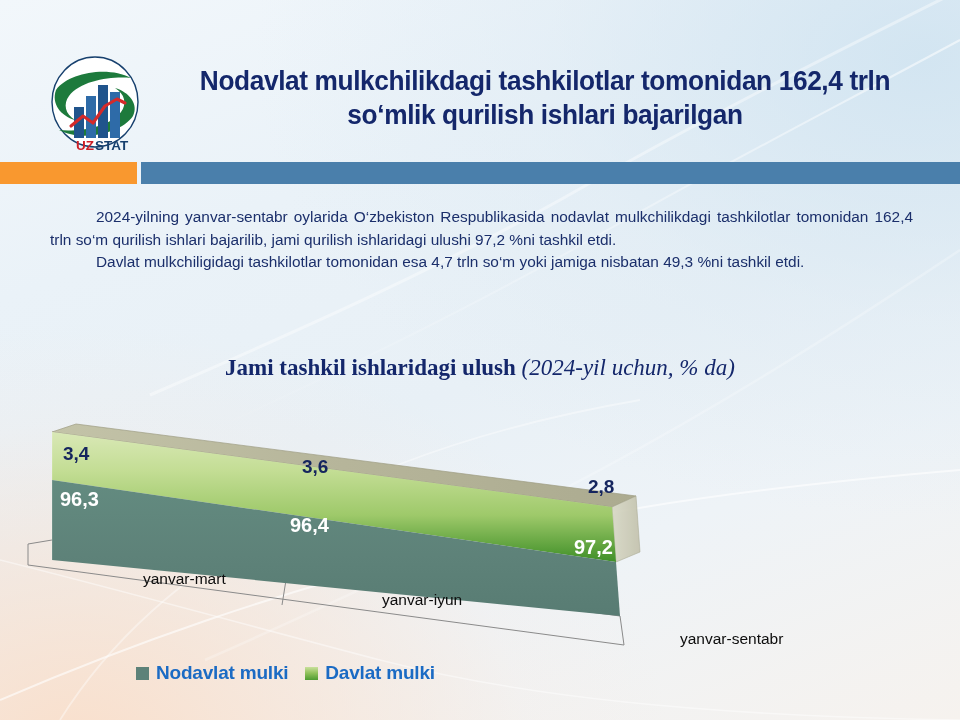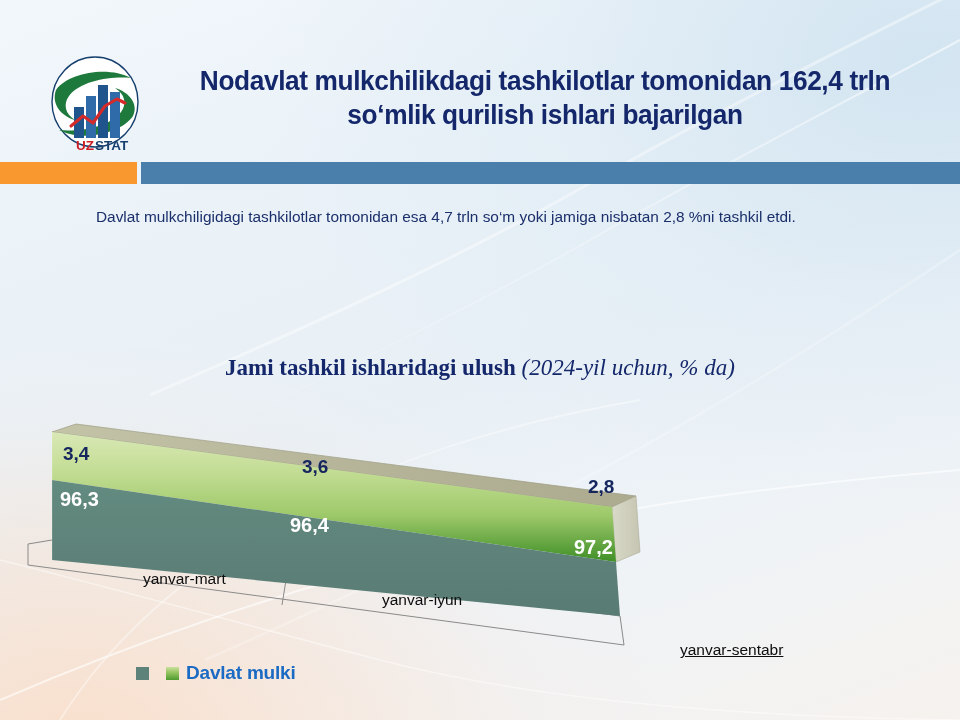--- a/index.html
+++ b/index.html
@@ -217,21 +217,22 @@
       <text x="48" y="96" font-family="Liberation Sans, sans-serif" font-size="13.5" font-weight="bold" fill="#17406e">STAT</text>
     </svg>
 
     <div class="header-title">Nodavlat mulkchilikdagi tashkilotlar tomonidan 162,4 trln so‘mlik qurilish ishlari bajarilgan</div>
   </div>
 
   <div class="bar-strip bar-orange"></div>
   <div class="bar-strip bar-blue"></div>
 
   <div class="body-copy">
-    <p>Davlat mulkchiligidagi tashkilotlar tomonidan esa 4,7 trln so‘m yoki jamiga nisbatan 2,8 %ni tashkil etdi.</p>
+    <p>2024-yilning yanvar-sentabr oylarida O‘zbekiston Respublikasida nodavlat mulkchilikdagi tashkilotlar tomonidan 162,4 trln so‘m qurilish ishlari bajarilib, jami qurilish ishlaridagi ulushi 97,2 %ni tashkil etdi.</p>
+    <p>Davlat mulkchiligidagi tashkilotlar tomonidan esa 4,7 trln so‘m yoki jamiga nisbatan 49,3 %ni tashkil etdi.</p>
   </div>
 
   <div class="chart-title">
     <span class="ct-main">Jami tashkil ishlaridagi ulush</span>
     <span class="ct-sub">(2024-yil uchun, % da)</span>
   </div>
 
   <div class="chart-area">
 
     <svg class="chart-svg" width="960" height="270" viewBox="0 0 960 270">
@@ -282,26 +283,27 @@
     <span class="val-label val-top" style="left:63px;  top:43px;">3,4</span>
     <span class="val-label val-top" style="left:302px; top:56px;">3,6</span>
     <span class="val-label val-top" style="left:588px; top:76px;">2,8</span>
 
     <span class="val-label val-bottom" style="left:60px;  top:88px;text-align:center;">96,3</span>
     <span class="val-label val-bottom" style="left:290px; top:114px;">96,4</span>
     <span class="val-label val-bottom" style="left:574px; top:136px;">97,2</span>
 
     <span class="cat-label" style="left:143px; top:170px;">yanvar-mart</span>
     <span class="cat-label" style="left:382px; top:191px;">yanvar-iyun</span>
-    <span class="cat-label" style="left:680px; top:241px;text-decoration:underline;">yanvar-sentabr</span>
+    <span class="cat-label" style="left:680px; top:230px;">yanvar-sentabr</span>
   </div>
 
   <div class="legend">
     <div class="legend-item">
       <span class="legend-swatch sw-nodavlat"></span>
+      <span class="legend-text">Nodavlat mulki</span>
     </div>
     <div class="legend-item">
       <span class="legend-swatch sw-davlat"></span>
       <span class="legend-text">Davlat mulki</span>
     </div>
   </div>
 
 </div>
 
 </body></html>

